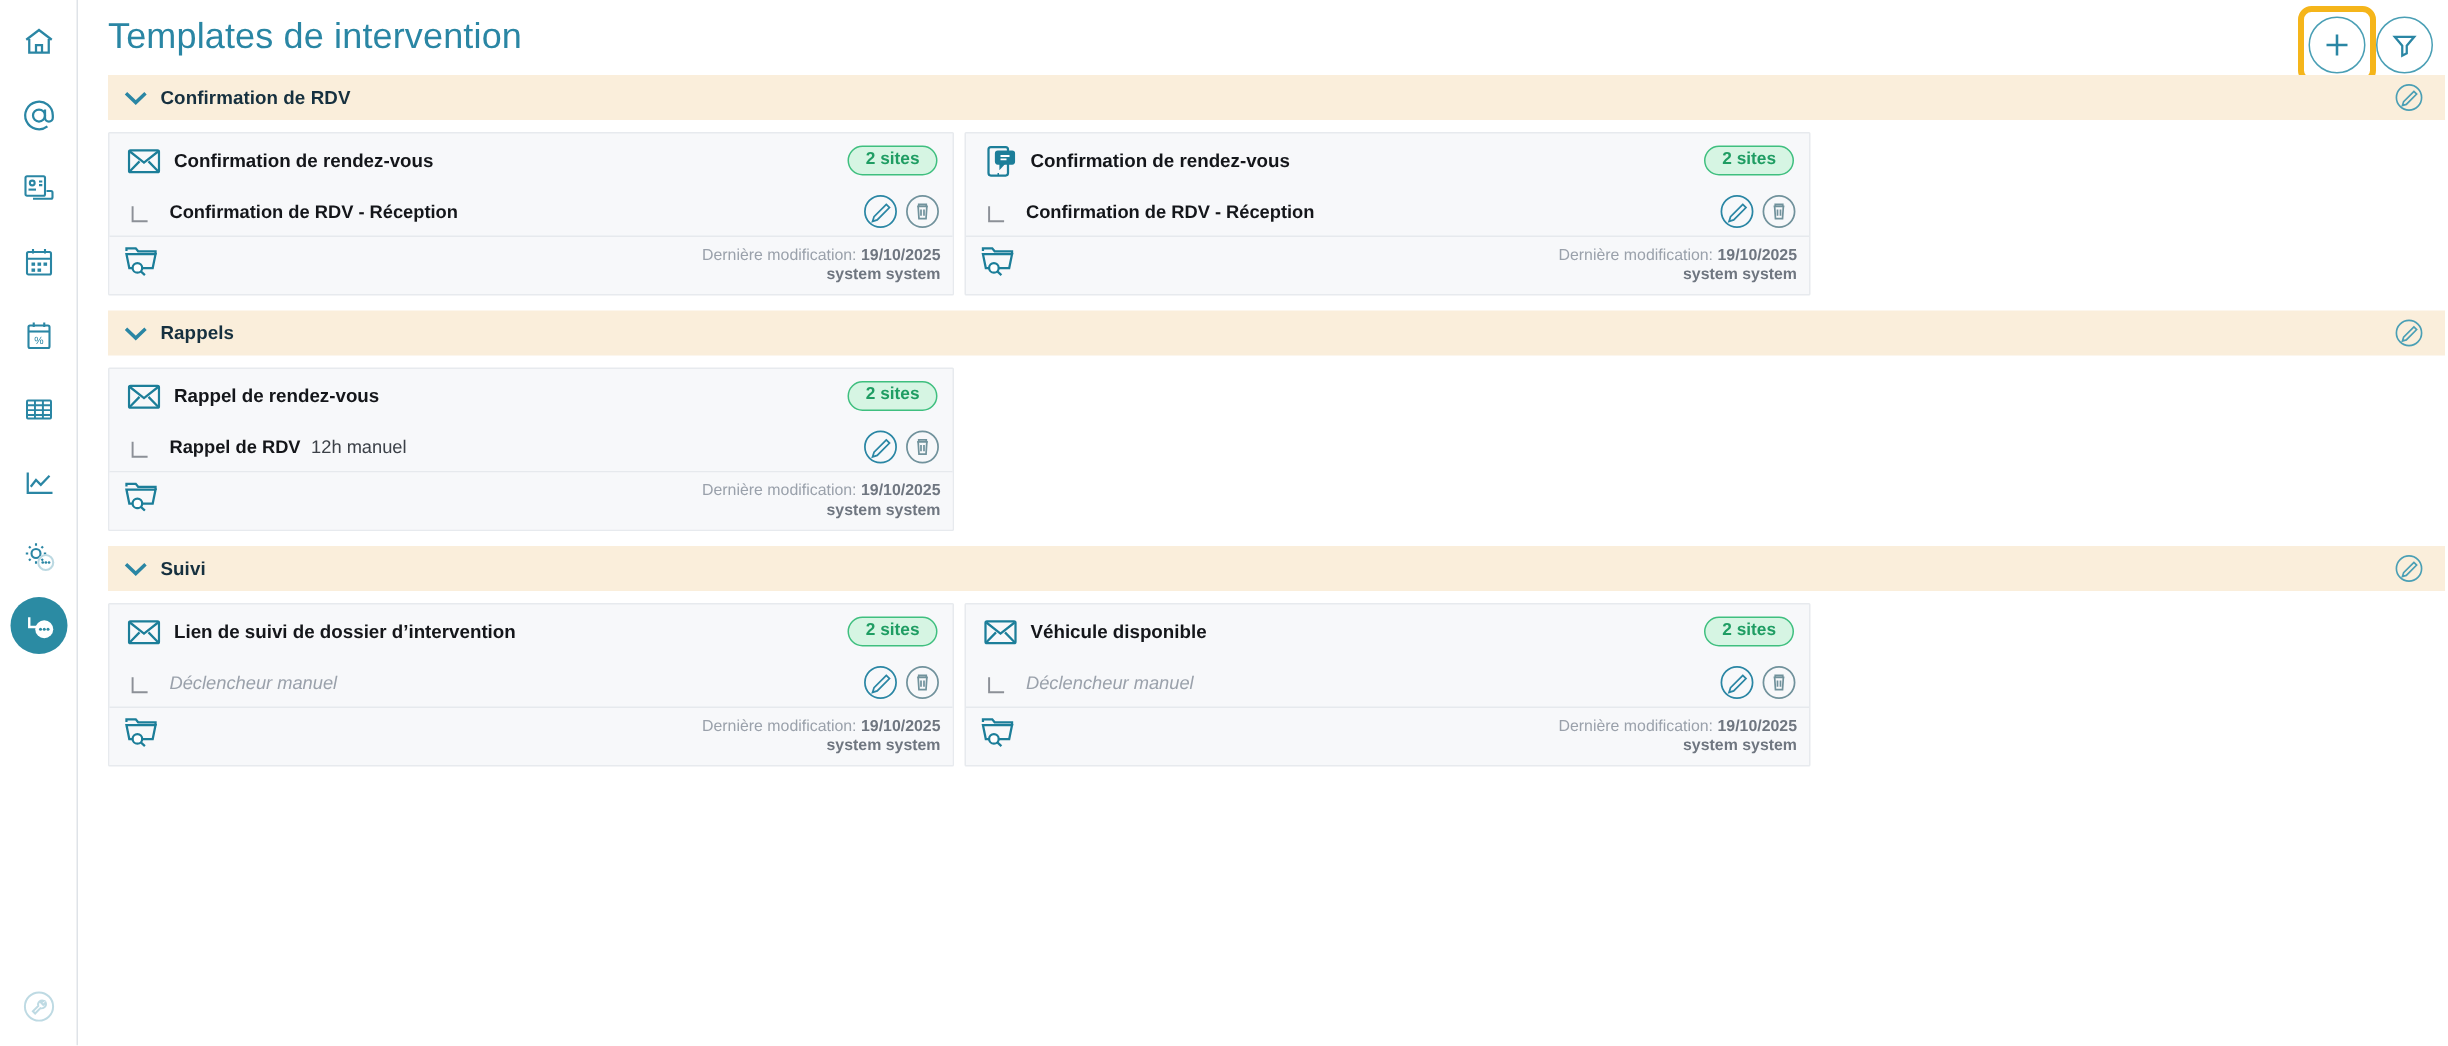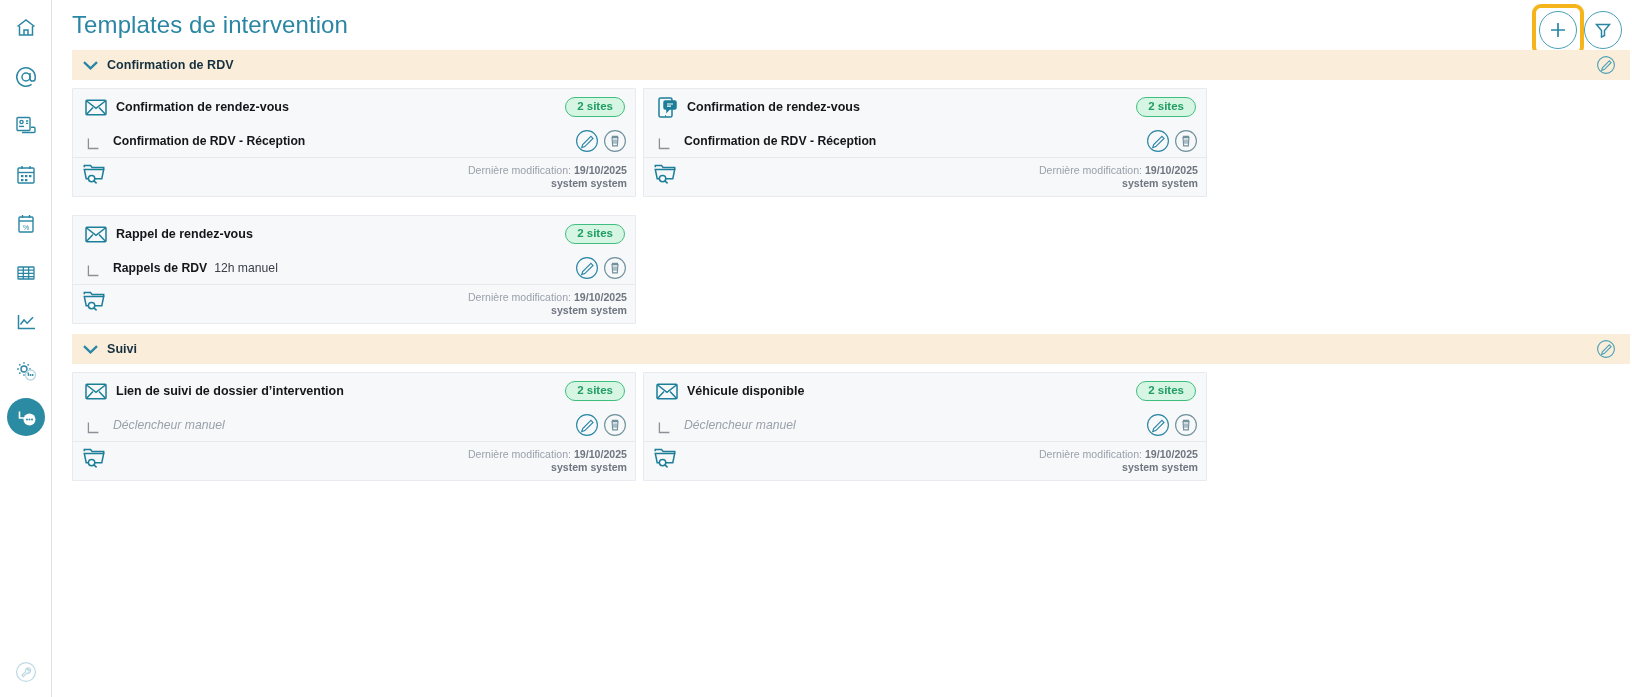--- a/index.html
+++ b/index.html
@@ -348,38 +348,50 @@
               <span class="foot-icon"><svg width="23" height="21" viewBox="0 0 23 21" fill="none" stroke="#1c7e99" stroke-width="1.5">
     <path d="M1.3 4.3V2.6h6.2l1.6 1.9h11.6v2.1"></path>
     <path d="M1.3 6.4h19.4l-1.9 9.3H3.2z"></path>
     <circle cx="8.6" cy="15.6" r="3.2" fill="#ffffff"></circle>
     <path d="M10.9 17.9 13.6 20.4"></path>
   </svg></span>
               <div class="foot-meta"><span>Dernière modification:</span> <b>19/10/2025</b><span class="who">system system</span></div>
             </div>
           </div>
         </div>
+        <div class="section-head">
+          <span class="chev">
+            <svg width="17" height="12" viewBox="0 0 17 12" fill="none" stroke="#2a86a4" stroke-width="2.3">
+              <path d="M2 3.2 8.5 9.4 15 3.2"></path>
+            </svg>
+          </span>
+          <span class="section-title">Rappels</span>
+          <span class="section-edit"><svg width="20" height="20" viewBox="0 0 20 20" fill="none" stroke="#4a9fb5" stroke-width="1.1">
+    <circle cx="10" cy="10" r="8.4"></circle>
+              <path d="M13.3 5.9 6.4 12.8l-.8 2.6 2.6-.8 6.9-6.9z"></path>
+  </svg></span>
+        </div>
         <div class="cards">
           <div class="card">
             <div class="card-row1">
               <span class="card-icon">
                 <svg width="22" height="17" viewBox="0 0 22 17" fill="none" stroke="#1c7e99" stroke-width="1.5">
     <rect x="1" y="1.2" width="20" height="14.6" rx="1"></rect>
                   <path d="M1.6 2 11 9.4 20.4 2"></path>
                   <path d="M1.6 15.2 8 8.6M20.4 15.2 14 8.6"></path>
   </svg>
               </span>
               <span class="card-title">Rappel de rendez-vous</span>
               <span class="badge">2 sites</span>
             </div>
             <div class="card-row2">
               <span class="elbow"><svg width="13" height="12" viewBox="0 0 13 12" fill="none" stroke="#8c9097" stroke-width="1.3">
                   <path d="M1.4 0.5v10h10"></path>
                 </svg></span>
-              <span class="sub-title">Rappels de RDV</span>
+              <span class="sub-title">Rappel de RDV</span>
               <span class="sub-extra">12h manuel</span>
               <span class="row-actions">
                 <span class="icon-btn">
                   <svg width="24" height="24" viewBox="0 0 24 24" fill="none" stroke="#2a86a4" stroke-width="1.15">
     <circle cx="12" cy="12" r="10.4"></circle>
                     <path d="M15.9 7.3 7.7 15.5l-1 3.1 3.1-1 8.2-8.2z"></path>
   </svg>
                 </span>
                 <span class="icon-btn">
                   <svg width="24" height="24" viewBox="0 0 24 24" fill="none" stroke="#71929c" stroke-width="1.15">

